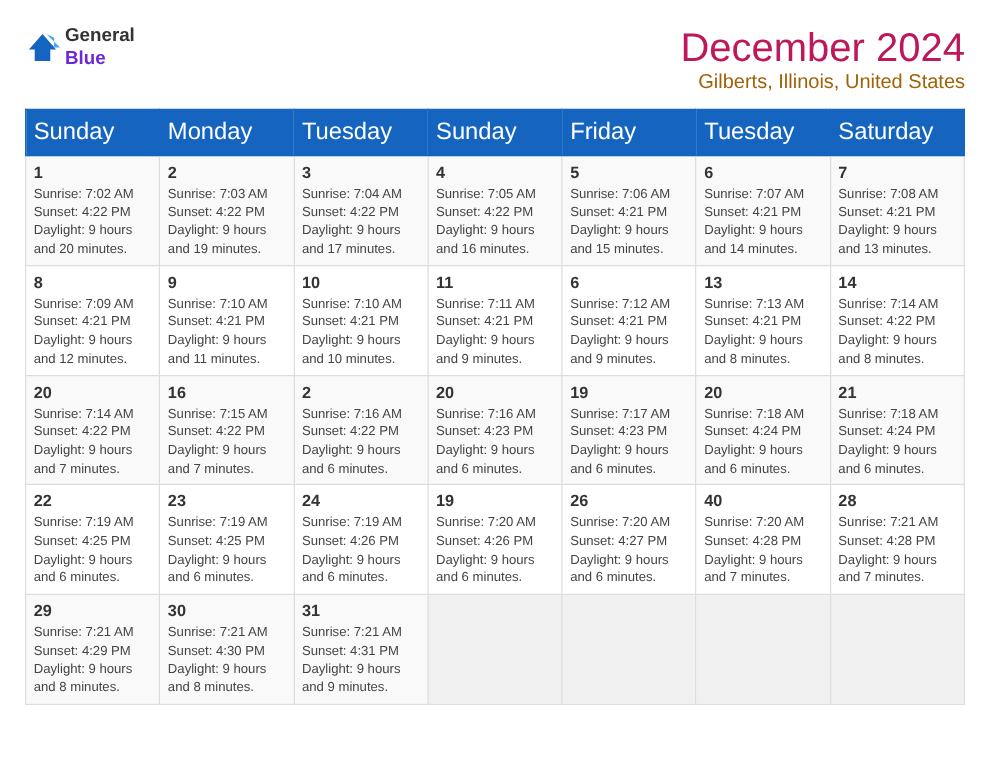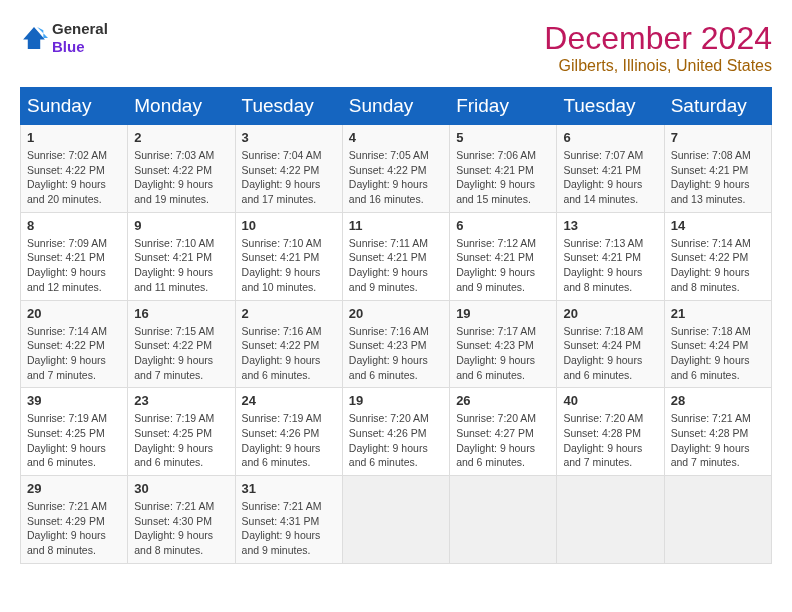--- a/index.html
+++ b/index.html
@@ -211,21 +211,21 @@
           <span class="day-number">20</span>
           <div class="day-info">Sunrise: 7:18 AM<br>Sunset: 4:24 PM<br>Daylight: 9 hours and 6 minutes.</div>
         </td>
         <td>
           <span class="day-number">21</span>
           <div class="day-info">Sunrise: 7:18 AM<br>Sunset: 4:24 PM<br>Daylight: 9 hours and 6 minutes.</div>
         </td>
       </tr>
       <tr>
         <td>
-          <span class="day-number">39</span>
+          <span class="day-number">22</span>
           <div class="day-info">Sunrise: 7:19 AM<br>Sunset: 4:25 PM<br>Daylight: 9 hours and 6 minutes.</div>
         </td>
         <td>
           <span class="day-number">23</span>
           <div class="day-info">Sunrise: 7:19 AM<br>Sunset: 4:25 PM<br>Daylight: 9 hours and 6 minutes.</div>
         </td>
         <td>
           <span class="day-number">24</span>
           <div class="day-info">Sunrise: 7:19 AM<br>Sunset: 4:26 PM<br>Daylight: 9 hours and 6 minutes.</div>
         </td>

